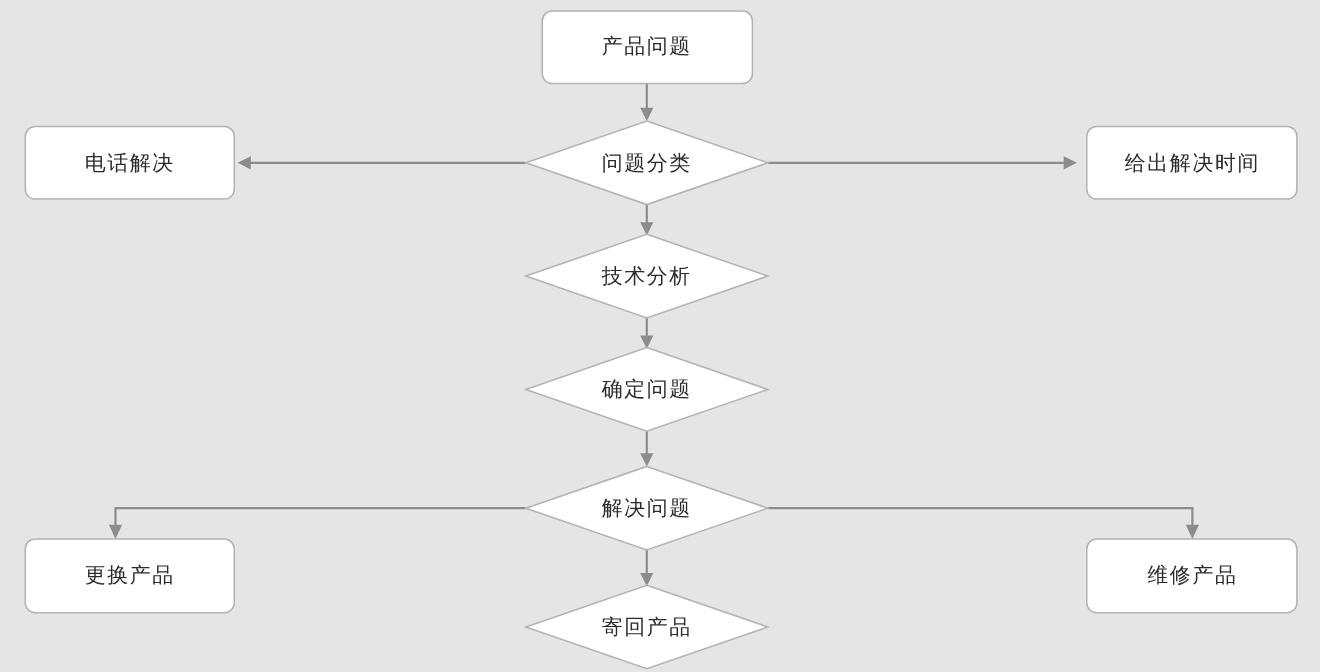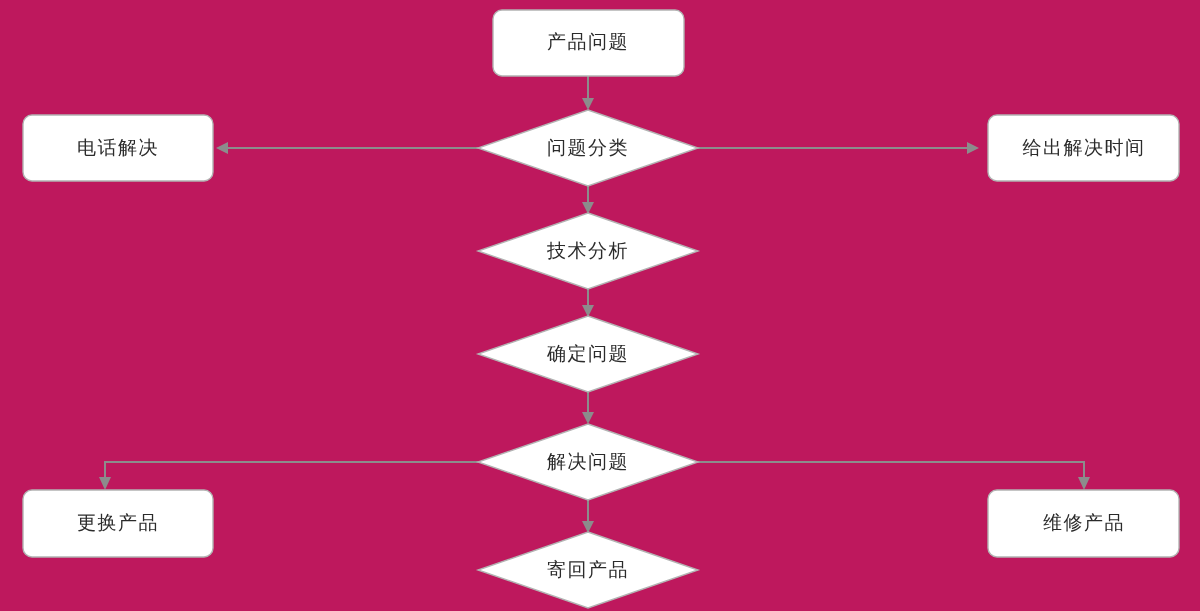--- a/index.html
+++ b/index.html
@@ -10,21 +10,21 @@
   body {
     width: 1200px;
     height: 611px;
     font-family: "Liberation Serif", "DejaVu Serif", serif;
     overflow: hidden;
   }
   #flowchart-root {
     position: relative;
     width: 1200px;
     height: 611px;
-    background: #be185d;
+    background: #e5e5e5;
   }
   svg.diagram {
     display: block;
     width: 1200px;
     height: 611px;
   }
   .node-shape {
     fill: #ffffff;
     stroke: #b3b3b3;
     stroke-width: 1.4;

